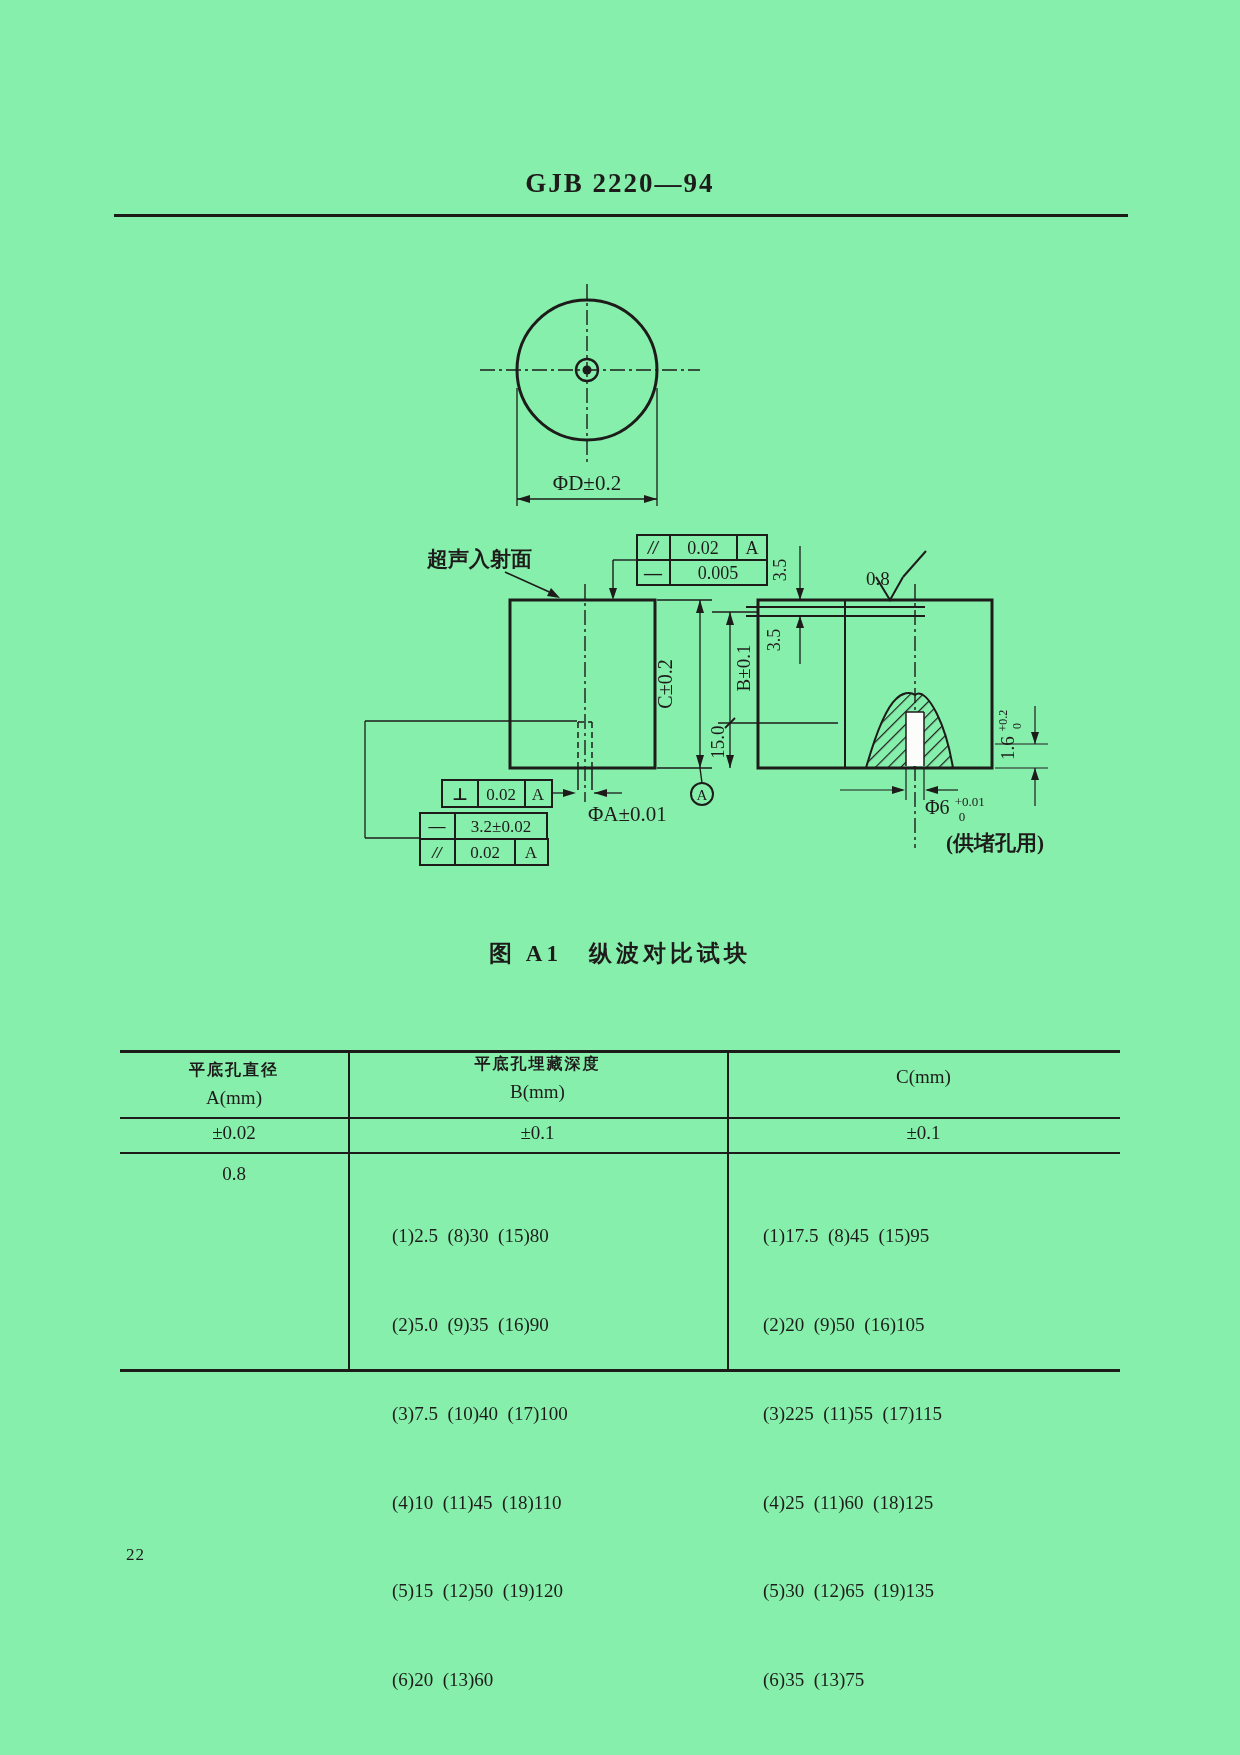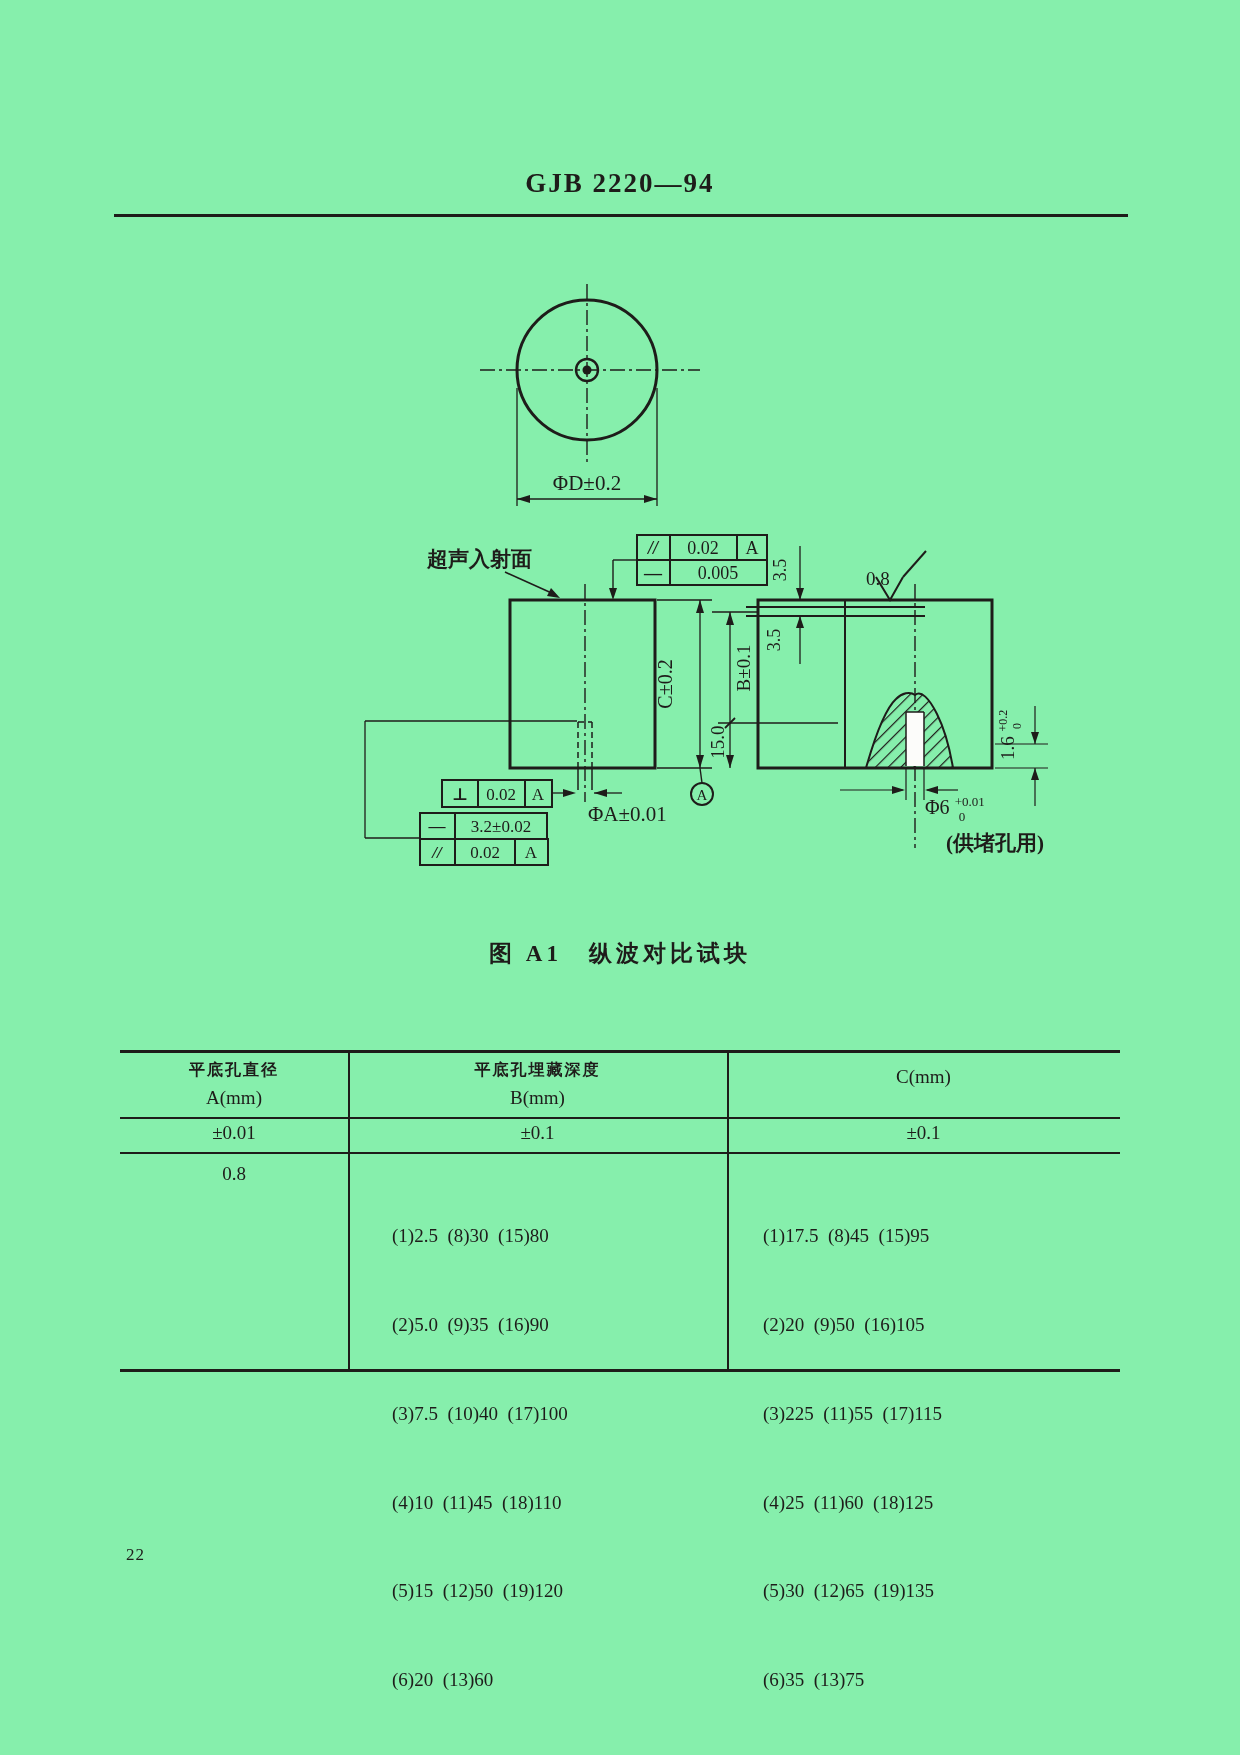--- a/index.html
+++ b/index.html
@@ -244,29 +244,29 @@
     <div class="hline" style="top:67px;height:2px;"></div>
     <div class="hline" style="top:102px;height:2px;"></div>
     <div class="hline" style="top:319px;height:3px;"></div>
     <div class="vline" style="left:228px;"></div>
     <div class="vline" style="left:607px;"></div>
 
     <div class="cell c1" style="top:10px;">
       <div class="t">平底孔直径</div>
       <div style="margin-top:6px;">A(mm)</div>
     </div>
-    <div class="cell c2" style="top:10px;">
+    <div class="cell c2" style="top:4px;">
       <div class="t">平底孔埋藏深度</div>
       <div style="margin-top:6px;">B(mm)</div>
     </div>
     <div class="cell c3" style="top:10px;">
       <div style="margin-top:6px;">C(mm)</div>
     </div>
 
-    <div class="cell c1" style="top:72px;">±0.01</div>
+    <div class="cell c1" style="top:72px;">±0.02</div>
     <div class="cell c2" style="top:72px;">±0.1</div>
     <div class="cell c3" style="top:72px;">±0.1</div>
 
     <div class="cell c1" style="top:113px;">0.8</div>
 
     <div class="datablock" style="left:272px;top:112px;">
       <div>(1)2.5  (8)30  (15)80</div>
       <div>(2)5.0  (9)35  (16)90</div>
       <div>(3)7.5  (10)40  (17)100</div>
       <div>(4)10  (11)45  (18)110</div>

